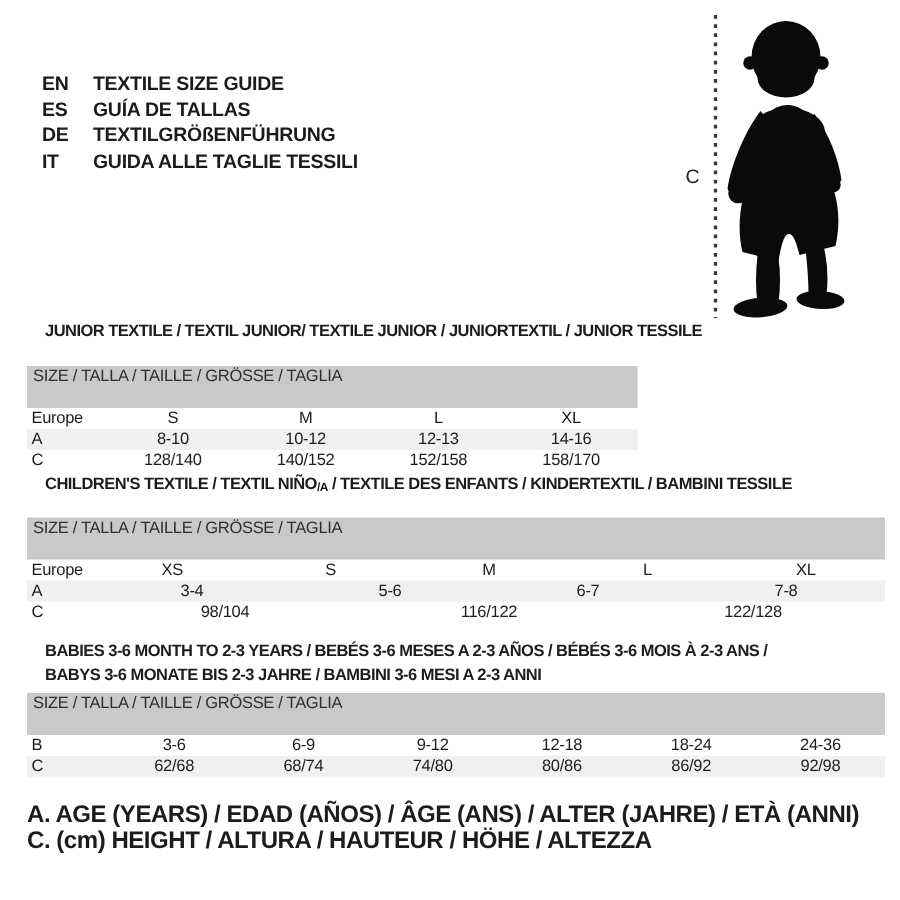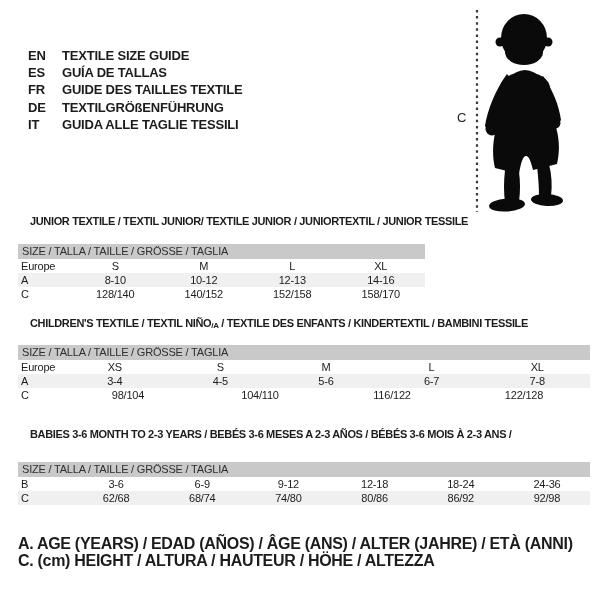--- a/index.html
+++ b/index.html
@@ -34,21 +34,21 @@
   #t1-title{top:215px;}
   #t2-title{top:317px;}
   #t3-title{top:426px;line-height:16px;}
   .subsc{font-size:8px;vertical-align:-1px;}
   
   .sizetable{position:absolute;left:18px;font-size:11px;letter-spacing:-0.2px;}
   #t1{top:244px;width:407px;}
   #t2{top:345px;width:572px;}
   #t3{top:462px;width:572px;}
   .tbar{
-    height:15px;line-height:15px;background:var(--bar-bg);
+    height:28px;line-height:15px;background:var(--bar-bg);
     padding-left:4px;color:#2e2e2e;box-sizing:border-box;
   }
   .trow{display:flex;height:14px;line-height:15px;}
   .trow.shaded{background:var(--shade-bg);}
   .tlabel{padding-left:3px;box-sizing:border-box;}
   #t1 .tlabel{width:53px;}
   #t2 .tlabel{width:44px;}
   #t3 .tlabel{width:55px;}
   .tcell{flex:1;text-align:center;}
   
@@ -62,24 +62,20 @@
 <body>
 
 <div class="langs">
   <div class="lang-row">
     <span class="lang-code">EN</span>
     <span class="lang-title">TEXTILE SIZE GUIDE</span>
   </div>
   <div class="lang-row">
     <span class="lang-code">ES</span>
     <span class="lang-title">GUÍA DE TALLAS</span>
-  </div>
-  <div class="lang-row">
-    <span class="lang-code">FR</span>
-    <span class="lang-title">GUIDE DES TAILLES TEXTILE</span>
   </div>
   <div class="lang-row">
     <span class="lang-code">DE</span>
     <span class="lang-title">TEXTILGRÖßENFÜHRUNG</span>
   </div>
   <div class="lang-row">
     <span class="lang-code">IT</span>
     <span class="lang-title">GUIDA ALLE TAGLIE TESSILI</span>
   </div>
 </div>
@@ -141,36 +137,35 @@
       <div class="tlabel">Europe</div>
       <div class="tcell">XS</div>
       <div class="tcell">S</div>
       <div class="tcell">M</div>
       <div class="tcell">L</div>
       <div class="tcell">XL</div>
     </div>
     <div class="trow shaded">
       <div class="tlabel">A</div>
       <div class="tcell">3-4</div>
-      <div class="tcell">4-5</div>
       <div class="tcell">5-6</div>
       <div class="tcell">6-7</div>
       <div class="tcell">7-8</div>
     </div>
     <div class="trow">
       <div class="tlabel">C</div>
       <div class="tcell">98/104</div>
-      <div class="tcell">104/110</div>
       <div class="tcell">116/122</div>
       <div class="tcell">122/128</div>
     </div>
   </div>
 
 <div class="tbl-title" id="t3-title">
   <div>BABIES 3-6 MONTH TO 2-3 YEARS / BEBÉS 3-6 MESES A 2-3 AÑOS / BÉBÉS 3-6 MOIS À 2-3 ANS /</div>
+  <div>BABYS 3-6 MONATE BIS 2-3 JAHRE / BAMBINI 3-6 MESI A 2-3 ANNI</div>
 </div>
 <div class="sizetable" id="t3">
     <div class="tbar">SIZE / TALLA / TAILLE / GRÖSSE / TAGLIA</div>
     <div class="trow">
       <div class="tlabel">B</div>
       <div class="tcell">3-6</div>
       <div class="tcell">6-9</div>
       <div class="tcell">9-12</div>
       <div class="tcell">12-18</div>
       <div class="tcell">18-24</div>

